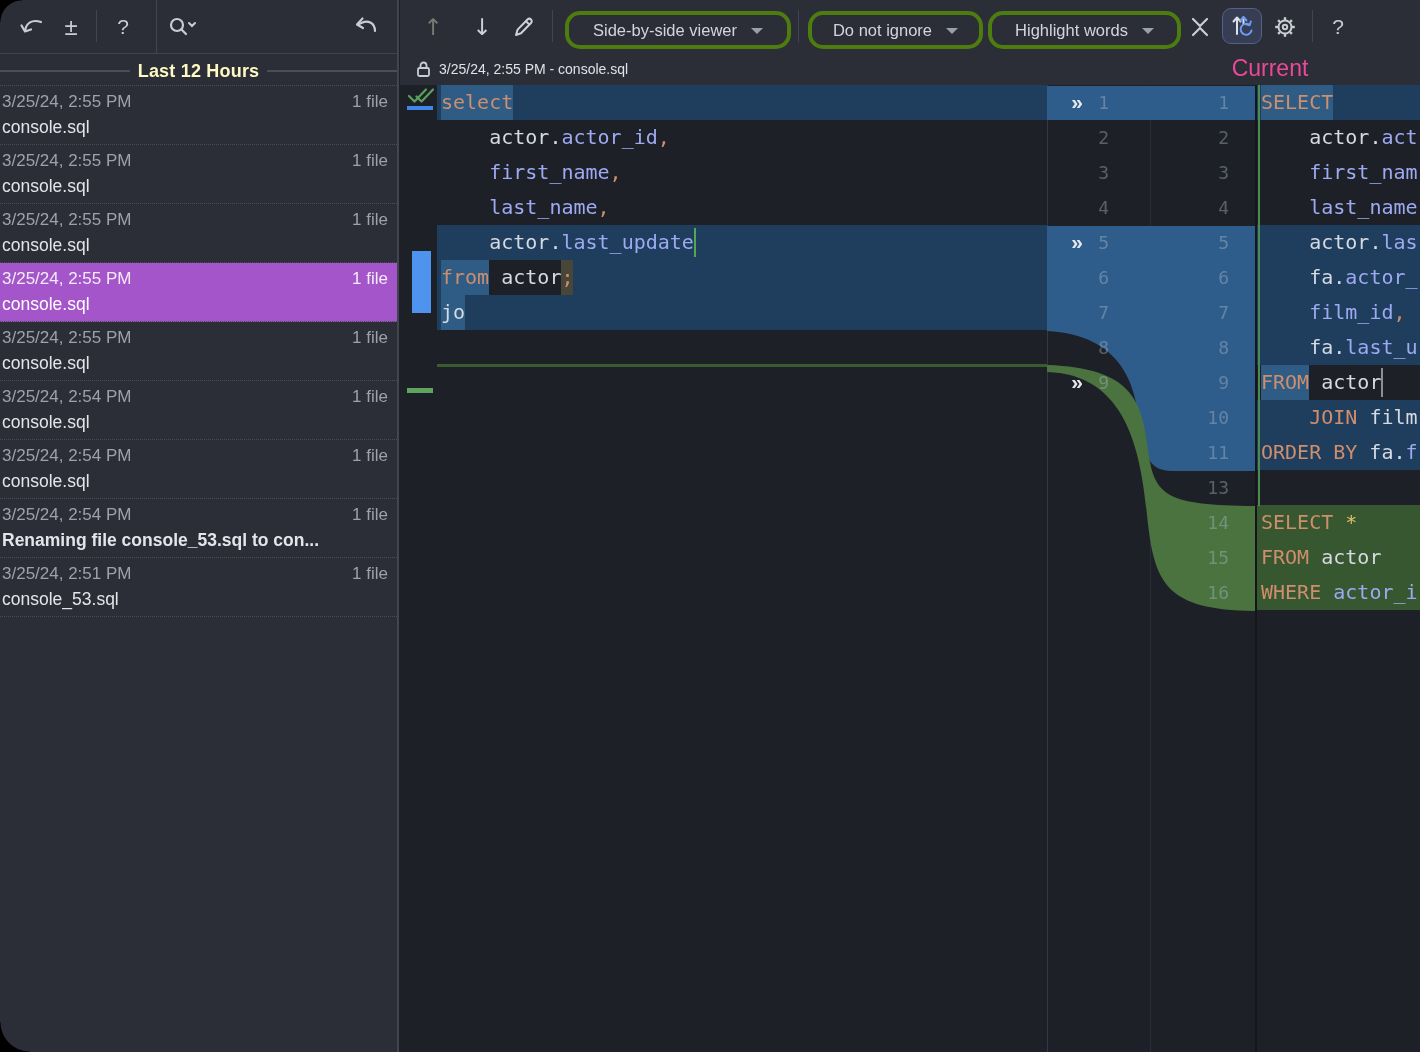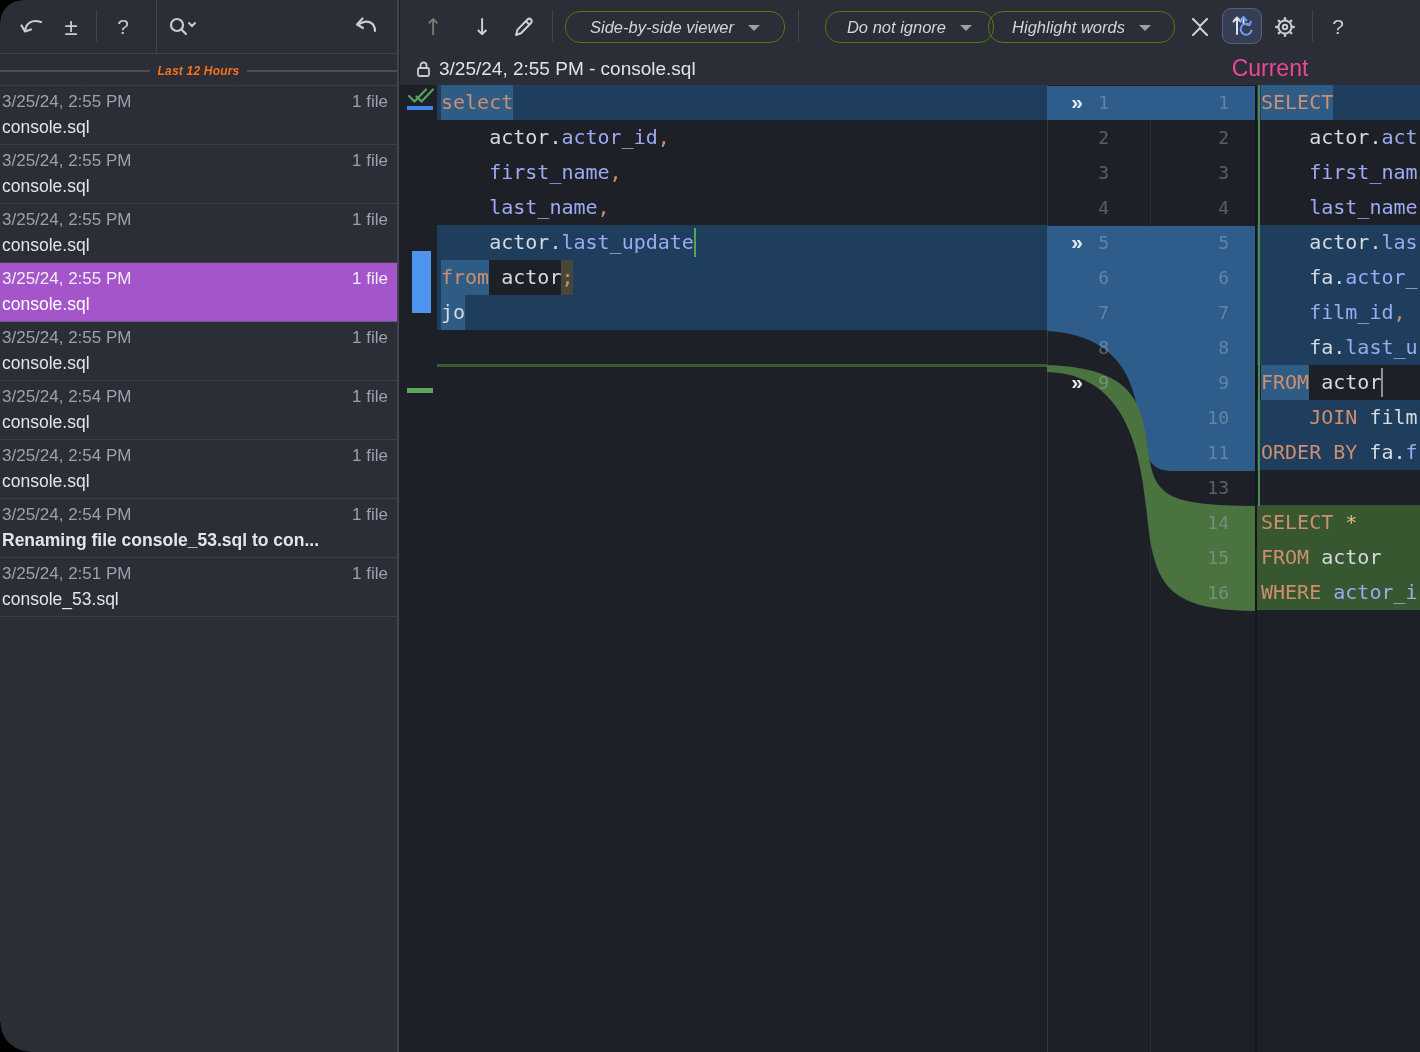--- a/index.html
+++ b/index.html
@@ -8,45 +8,45 @@
 
   
   .sidebar{position:absolute;left:0;top:0;width:397px;height:1052px;background:#2b2d37;}
   .sb-toolbar{position:absolute;left:0;top:0;width:397px;height:53px;border-bottom:1px solid #3f434e;}
   .tbicon{position:absolute;top:0;height:53px;display:flex;align-items:center;justify-content:center;color:#c9ccd3;cursor:default;}
   .vsep{position:absolute;top:10px;width:1px;height:32px;background:#41454f;}
   .pm{font-size:24px;color:#c9ccd3;}
   .qm{font-size:21px;color:#c9ccd3;}
   .sb-title{position:absolute;left:0;top:58px;width:397px;height:26px;display:flex;align-items:center;}
   .sb-title .hline{flex:1;height:2px;background:#4a4e59;}
-  .sb-title .txt{padding:0 8px;color:#f97316;font-size:12px;font-weight:bold;letter-spacing:.2px;font-style:italic;}
+  .sb-title .txt{padding:0 8px;color:#fef9c3;font-size:18px;font-weight:bold;letter-spacing:.2px;}
   .sb-list{position:absolute;left:0;top:85px;width:397px;border-top:1px dotted #4a4e59;}
   .sb-item{height:55px;border-bottom:1px dotted #4a4e59;padding:3px 9px 0 2px;box-sizing:content-box;}
   .sb-item .r1{display:flex;justify-content:space-between;font-size:17px;color:#9ea1ab;line-height:25px;}
   .sb-item .r2{font-size:17.5px;color:#e3e5ea;line-height:26px;}
   .sb-item.sel{background:#a455c9;}
   .sb-item.sel .r1{color:#f4ecfa;}
   .sb-item.sel .r2{color:#ffffff;}
   .sb-item.boldname .r2{font-weight:bold;}
   .sb-border{position:absolute;left:397px;top:0;width:2px;height:1052px;background:#42454f;}
   .corner{position:absolute;pointer-events:none;}
 
   
   .diff-toolbar{position:absolute;left:400px;top:0;width:1020px;height:52px;background:#2b2d37;}
   .dtb-icon{position:absolute;top:14px;width:26px;height:26px;display:flex;align-items:center;justify-content:center;}
   .arrowchar{font-family:"DejaVu Sans",sans-serif;font-size:23px;line-height:24px;}
-  .ddl{position:absolute;top:11px;height:30px;border:1px solid #4d7c0f;border-radius:15px;
-       display:flex;align-items:center;justify-content:center;gap:14px;color:#d2d5dc;font-size:16.5px;background:transparent;font-style:italic;}
+  .ddl{position:absolute;top:11px;height:30px;border:4px solid #4d7c0f;border-radius:15px;
+       display:flex;align-items:center;justify-content:center;gap:14px;color:#d2d5dc;font-size:16.5px;background:transparent;}
   .caret-down{width:0;height:0;border-left:6px solid transparent;border-right:6px solid transparent;border-top:6px solid #9aa0ab;margin-top:2px;}
   .syncbtn{position:absolute;top:8px;width:40px;height:36px;border-radius:9px;background:#373d52;border:1px solid #53608c;
        display:flex;align-items:center;justify-content:center;box-sizing:border-box;}
 
   
   .diff-header{position:absolute;left:400px;top:52px;width:1020px;height:33px;background:#2b2d37;}
-  .dh-left{position:absolute;left:16px;top:0;height:33px;display:flex;align-items:center;gap:8px;color:#dfe2e8;font-size:19px;}
+  .dh-left{position:absolute;left:16px;top:0;height:33px;display:flex;align-items:center;gap:8px;color:#dfe2e8;font-size:14px;}
   .dh-cur{position:absolute;left:800px;top:0;width:140px;height:33px;display:flex;align-items:center;justify-content:center;color:#ec4899;font-size:23px;}
 
   
   .editor{position:absolute;left:400px;top:85px;width:1020px;height:967px;background:#1e2027;}
   .lgutter{position:absolute;left:0;top:0;width:37px;height:967px;}
   .pane{position:absolute;top:0;height:967px;font-family:"DejaVu Sans Mono","Liberation Mono",monospace;font-size:20px;}
   .pane-left{left:37px;width:610px;border-right:1px solid #343841;}
   .pane-right{left:855px;width:165px;border-left:2px solid #15161b;}
   .code-line{height:35px;display:flex;align-items:stretch;white-space:pre;line-height:35px;padding-left:4px;}
   .code-line.lc{background:#1f3d5c;}
@@ -185,21 +185,21 @@
         <path d="M14 6.2 L17.4 9.6"></path>
       </svg>
     </div>
     <div class="vsep" style="left:152px;"></div>
 
     <div class="ddl" style="left:165px;width:218px;">
       <span>Side-by-side viewer</span>
       <span class="caret-down"></span>
     </div>
     <div class="vsep" style="left:398px;"></div>
-    <div class="ddl" style="left:425px;width:167px;">
+    <div class="ddl" style="left:408px;width:167px;">
       <span>Do not ignore</span>
       <span class="caret-down"></span>
     </div>
     <div class="ddl" style="left:588px;width:185px;">
       <span>Highlight words</span>
       <span class="caret-down"></span>
     </div>
 
     <div class="dtb-icon" style="left:787px;">
       <svg class="icon" width="22" height="24" viewBox="0 0 22 24" fill="none" stroke="#c9cdd4" stroke-width="2.2" stroke-linecap="round" stroke-linejoin="round">

